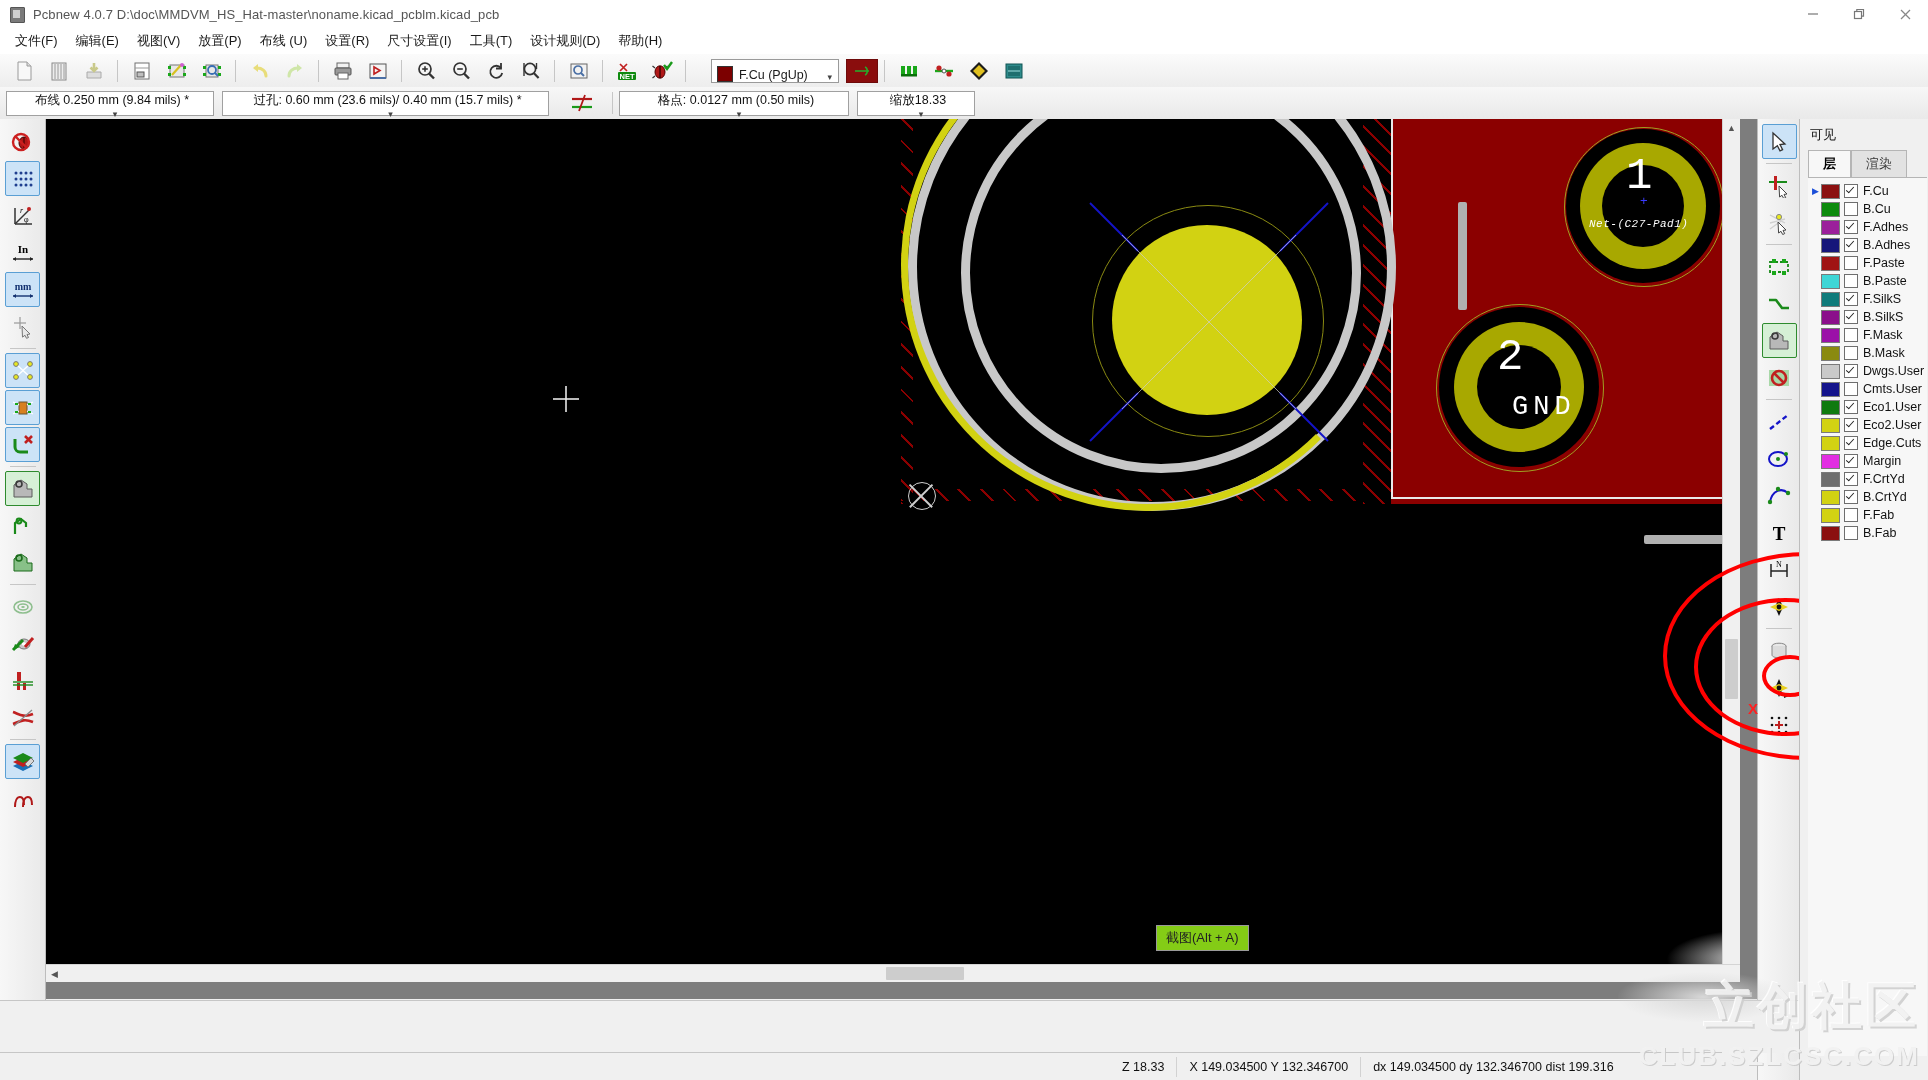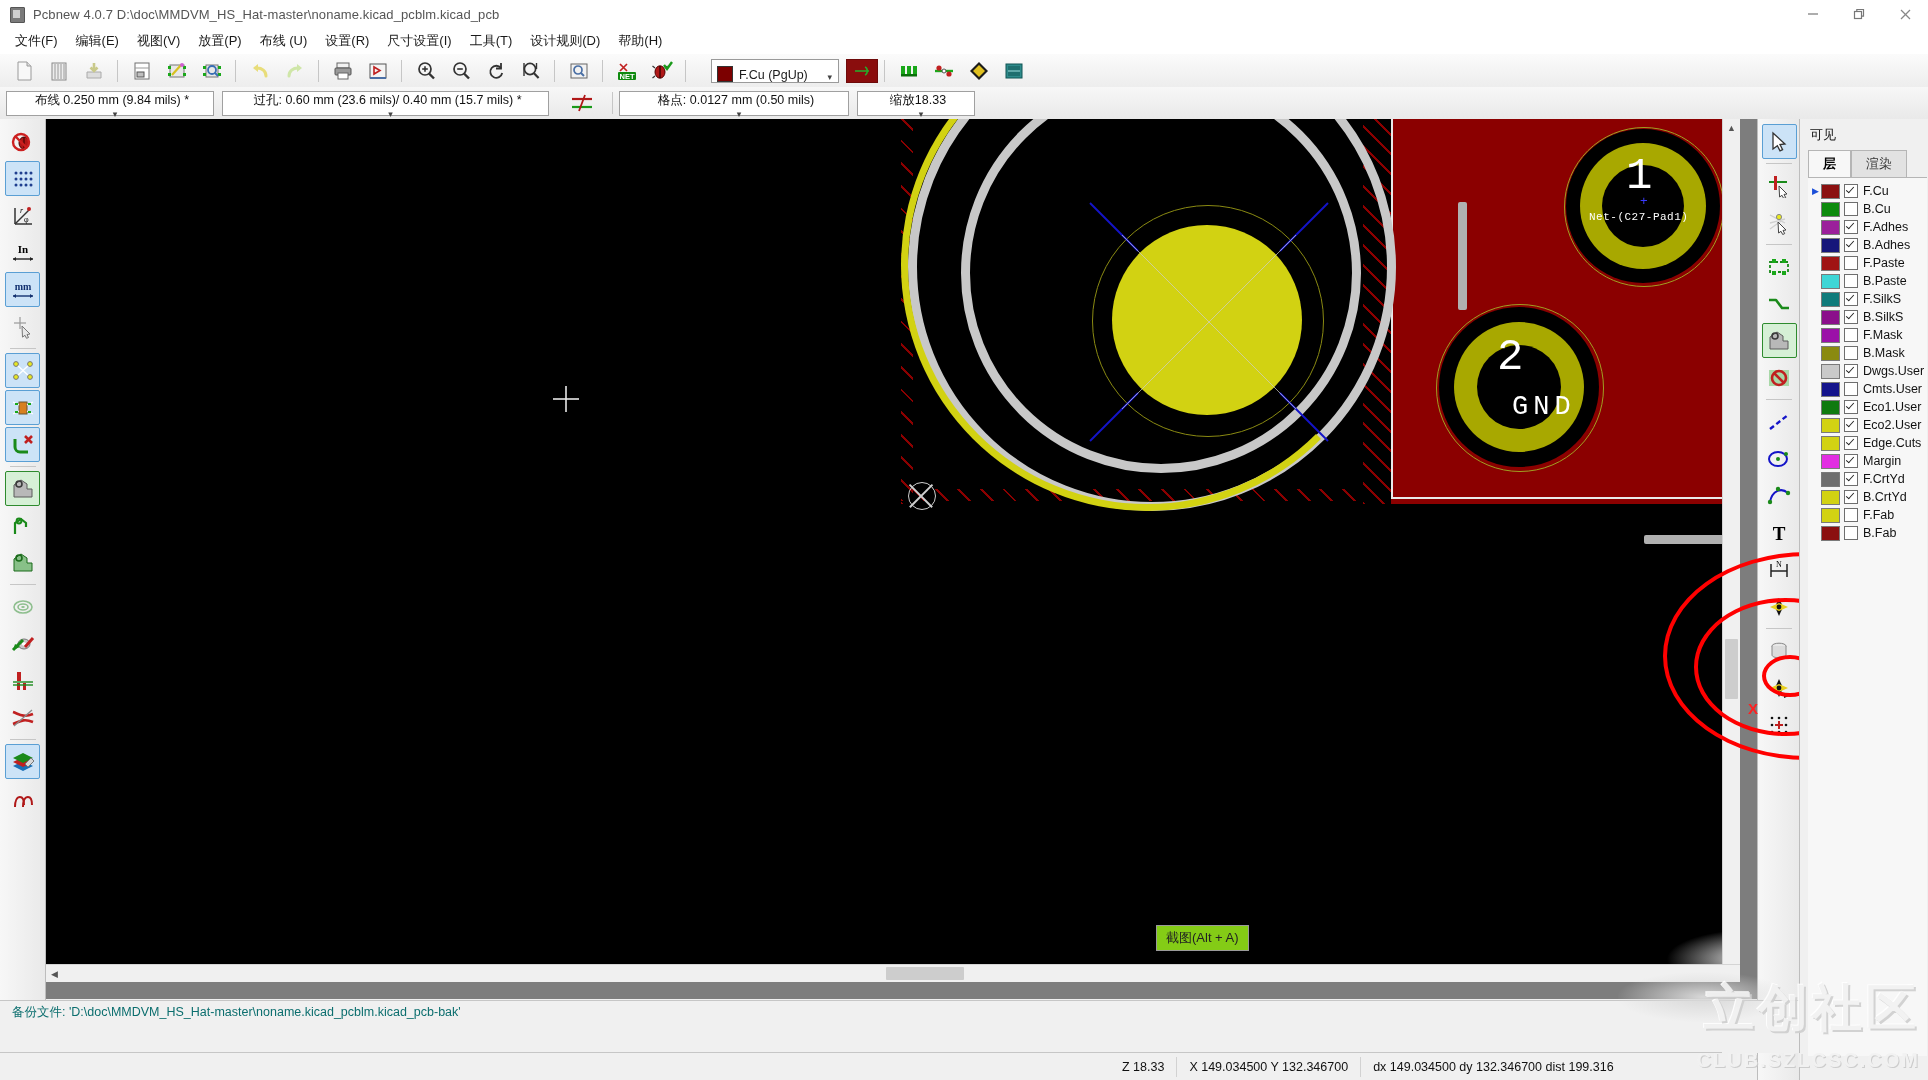--- a/index.html
+++ b/index.html
@@ -123,21 +123,21 @@
   #statusbar{position:absolute;left:0;top:1052px;width:1722px;height:28px;background:#f0f0f0;
              border-top:1px solid #c6c6c6;display:flex;align-items:center;font-size:12.5px;color:#111;}
   .st-cell{padding:0 12px;height:20px;display:flex;align-items:center;border-right:1px solid #d2d2d2;
            white-space:nowrap;}
   .st-spacer{flex:0 0 auto;}
 
   
   .wm{position:absolute;right:8px;bottom:8px;text-align:right;pointer-events:none;opacity:.92;}
   .wm-cn{font-size:50px;font-weight:bold;color:#f2f2f2;letter-spacing:4px;line-height:1;
          text-shadow:2px 2px 0 #cfcfcf,-1px -1px 0 #ffffff;font-family:"DejaVu Sans",sans-serif;}
-  .wm-en{font-size:20px;font-weight:bold;color:#f2f2f2;letter-spacing:2px;margin-top:16px;
+  .wm-en{font-size:26px;font-weight:bold;color:#f2f2f2;letter-spacing:2px;margin-top:10px;
          text-shadow:1px 1px 0 #c9c9c9;}
   .wm-blur{position:absolute;right:140px;bottom:58px;width:170px;height:50px;
            background:radial-gradient(ellipse at center,#d8d8d8 0%,rgba(216,216,216,0) 72%);}
 
   
   .anno{position:absolute;border:4px solid #ff0000;border-radius:50%;pointer-events:none;}
   .anno-x{position:absolute;color:#ff2020;font-size:15px;font-weight:bold;font-family:"Liberation Sans",sans-serif;}
 </style>
 </head>
 <body>
@@ -608,21 +608,21 @@
           <line x1="36" y1="36" x2="210" y2="210"></line>
             <line x1="210" y1="36" x2="36" y2="210"></line>
         </g>
       </svg>
 
       <div class="ring" style="left:1520px;top:10px;width:154px;height:154px;background:#000;"></div>
       <div class="ring" style="left:1534px;top:24px;width:126px;height:126px;background:#a8a800;"></div>
       <div class="ring" style="left:1556px;top:46px;width:82px;height:82px;background:#000;"></div>
       <div class="ring" style="left:1518px;top:8px;width:158px;height:158px;border:1px solid #a0a022;"></div>
       <div class="padnum" style="left:1580px;top:32px;font-size:44px;">1</div>
-      <div class="netlabel" style="left:1543px;top:92px;">Net-(C27-Pad1)</div>
+      <div class="netlabel" style="left:1543px;top:99px;font-style:italic;">Net-(C27-Pad1)</div>
       <div style="position:absolute;left:1594px;top:74px;color:#3a3aff;font-size:13px;">+</div>
 
       <div class="ring" style="left:1393px;top:188px;width:160px;height:160px;background:#000;"></div>
       <div class="ring" style="left:1408px;top:203px;width:130px;height:130px;background:#a8a800;"></div>
       <div class="ring" style="left:1431px;top:226px;width:84px;height:84px;background:#000;"></div>
       <div class="ring" style="left:1390px;top:185px;width:166px;height:166px;border:1px solid #a0a022;"></div>
       <div class="padnum" style="left:1451px;top:213px;font-size:44px;">2</div>
       <div class="padnum" style="left:1466px;top:273px;font-size:27px;letter-spacing:5px;">GND</div>
 
       <div class="gray-trace" style="left:1412px;top:83px;width:9px;height:108px;"></div>
@@ -912,21 +912,20 @@
         <div class="lrow">
           <div class="larrow"></div>
           <div class="lcol" style="background: rgb(139, 16, 16);"></div>
           <div class="lchk"></div>
           <div class="lname">B.Fab</div>
         </div>
       </div>
   </div>
 
   <div id="msgpanel">
-    <div class="msgline">备份文件: 'D:\doc\MMDVM_HS_Hat-master\noname.kicad_pcblm.kicad_pcb-bak'</div>
   </div>
 
   <div id="statusbar">
     <div class="st-spacer" style="width:1110px"></div>
     <div class="st-cell">Z 18.33</div>
     <div class="st-cell">X 149.034500  Y 132.346700</div>
     <div class="st-cell" style="border-right:none">dx 149.034500  dy 132.346700  dist 199.316</div>
   </div>
 
   <div class="wm-blur"></div>

